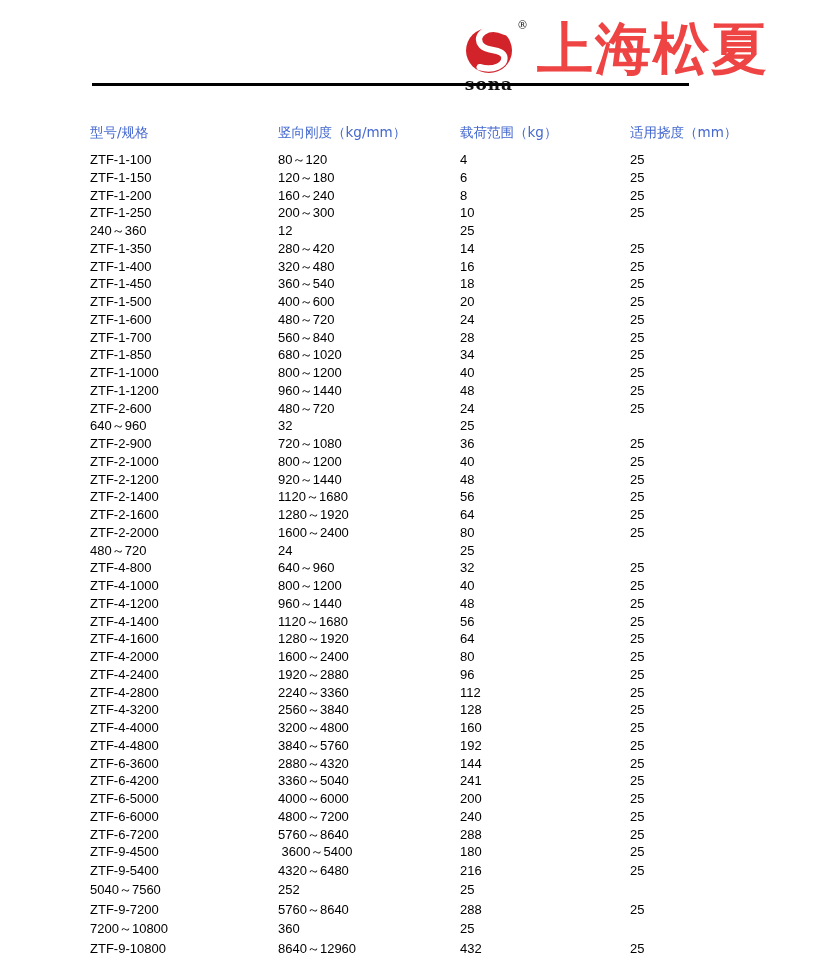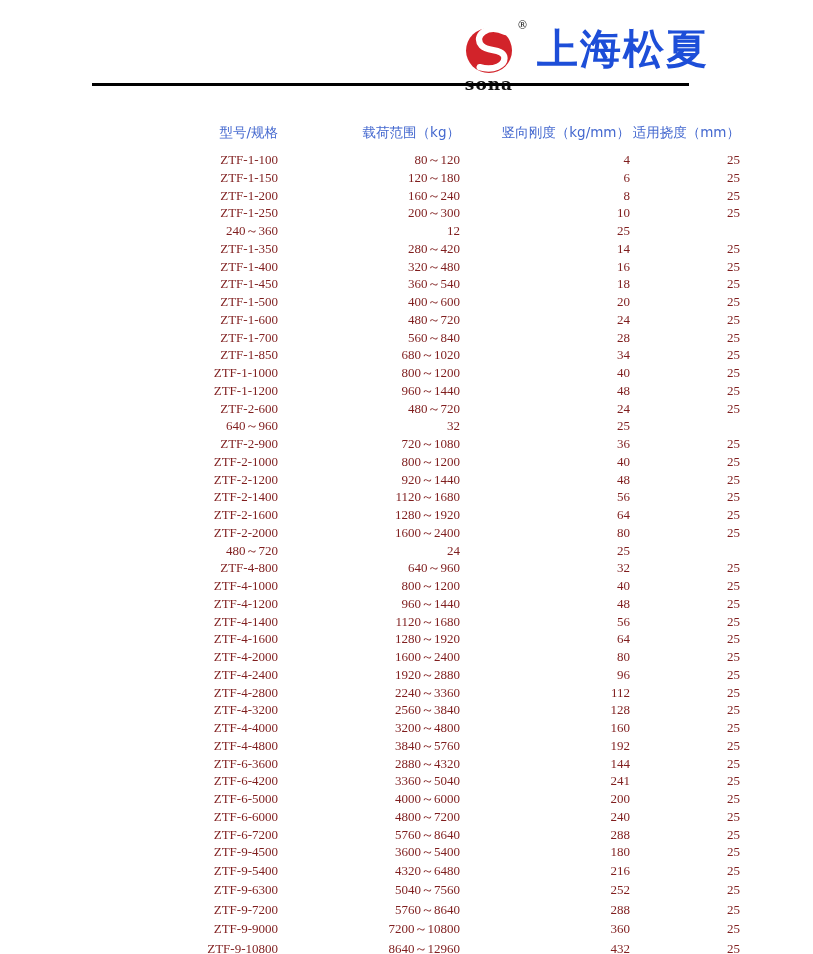--- a/index.html
+++ b/index.html
@@ -22,49 +22,48 @@
     position:absolute;left:460px;top:66px;width:58px;
     text-align:center;
     font-family:"DejaVu Serif",serif;
     font-weight:bold;font-size:17px;color:#111;
     letter-spacing:1px;
     margin-top:8px;
   }
   .company-name{
     position:absolute;left:537px;top:26px;
     font-family:"DejaVu Sans",sans-serif;
-    font-weight:bold;font-size:41px;line-height:46px;color:#1d4ed8;
+    font-weight:bold;font-size:56px;line-height:46px;color:#ef4444;
     letter-spacing:2px;white-space:nowrap;
   }
   .rule{
     position:absolute;left:92px;top:83px;
     width:597px;height:3px;background:#000;
   }
 
   
   .spec-table{
     position:absolute;left:90px;top:123px;width:660px;
   }
   .trow{
     display:grid;
     grid-template-columns:188px 182px 170px 110px;
-    text-align:right;
   }
   .thead{
     height:19px;line-height:19px;
     margin-bottom:9px;
     font-family:"DejaVu Sans",sans-serif;
     font-size:13.5px;
     color:var(--header-blue,#4468cf);
     white-space:pre;
   }
   .row{
     height:17.75px;line-height:17.75px;
-    font-family:Liberation Serif, serif;
-    font-size:13px;color:#7f1d1d;
+    font-family:Liberation Sans, sans-serif;
+    font-size:13px;color:#000000;
     white-space:pre;
   }
   
   .row:nth-child(n+41){height:19.4px;line-height:19.4px;}
   .cell{display:block;overflow:visible;}
 </style>
 </head>
 <body>
 
 <div class="page">
@@ -74,22 +73,22 @@
     <path d="M82 10 C46 -8 16 18 34 38 C46 51 76 44 80 60 C84 78 58 90 30 82" fill="none" stroke="#ffffff" stroke-width="13" stroke-linecap="round"></path>
   </svg>
   <span class="reg-mark">®</span>
   <div class="logo-word">sona</div>
   <div class="company-name">上海松夏</div>
   <div class="rule"></div>
 
   <div class="spec-table">
     <div class="trow thead">
       <span class="cell">型号/规格</span>
+      <span class="cell">竖向刚度（kg/mm）</span>
       <span class="cell">载荷范围（kg）</span>
-      <span class="cell">竖向刚度（kg/mm）</span>
       <span class="cell">适用挠度（mm）</span>
     </div>
     <div>
         <div class="trow row"><span class="cell">ZTF-1-100</span><span class="cell">80～120</span><span class="cell">4</span><span class="cell">25</span></div>
         <div class="trow row"><span class="cell">ZTF-1-150</span><span class="cell">120～180</span><span class="cell">6</span><span class="cell">25</span></div>
         <div class="trow row"><span class="cell">ZTF-1-200</span><span class="cell">160～240</span><span class="cell">8</span><span class="cell">25</span></div>
         <div class="trow row"><span class="cell">ZTF-1-250</span><span class="cell">200～300</span><span class="cell">10</span><span class="cell">25</span></div>
         <div class="trow row"><span class="cell">240～360</span><span class="cell">12</span><span class="cell">25</span></div>
         <div class="trow row"><span class="cell">ZTF-1-350</span><span class="cell">280～420</span><span class="cell">14</span><span class="cell">25</span></div>
         <div class="trow row"><span class="cell">ZTF-1-400</span><span class="cell">320～480</span><span class="cell">16</span><span class="cell">25</span></div>
@@ -120,20 +119,20 @@
         <div class="trow row"><span class="cell">ZTF-4-3200</span><span class="cell">2560～3840</span><span class="cell">128</span><span class="cell">25</span></div>
         <div class="trow row"><span class="cell">ZTF-4-4000</span><span class="cell">3200～4800</span><span class="cell">160</span><span class="cell">25</span></div>
         <div class="trow row"><span class="cell">ZTF-4-4800</span><span class="cell">3840～5760</span><span class="cell">192</span><span class="cell">25</span></div>
         <div class="trow row"><span class="cell">ZTF-6-3600</span><span class="cell">2880～4320</span><span class="cell">144</span><span class="cell">25</span></div>
         <div class="trow row"><span class="cell">ZTF-6-4200</span><span class="cell">3360～5040</span><span class="cell">241</span><span class="cell">25</span></div>
         <div class="trow row"><span class="cell">ZTF-6-5000</span><span class="cell">4000～6000</span><span class="cell">200</span><span class="cell">25</span></div>
         <div class="trow row"><span class="cell">ZTF-6-6000</span><span class="cell">4800～7200</span><span class="cell">240</span><span class="cell">25</span></div>
         <div class="trow row"><span class="cell">ZTF-6-7200</span><span class="cell">5760～8640</span><span class="cell">288</span><span class="cell">25</span></div>
         <div class="trow row"><span class="cell">ZTF-9-4500</span><span class="cell"> 3600～5400</span><span class="cell">180</span><span class="cell">25</span></div>
         <div class="trow row"><span class="cell">ZTF-9-5400</span><span class="cell">4320～6480</span><span class="cell">216</span><span class="cell">25</span></div>
-        <div class="trow row"><span class="cell">ZTF-9-6300</span><span class="cell">5040～7560</span><span class="cell">252</span><span class="cell">25</span></div>
+        <div class="trow row"><span class="cell">5040～7560</span><span class="cell">252</span><span class="cell">25</span></div>
         <div class="trow row"><span class="cell">ZTF-9-7200</span><span class="cell">5760～8640</span><span class="cell">288</span><span class="cell">25</span></div>
-        <div class="trow row"><span class="cell">ZTF-9-9000</span><span class="cell">7200～10800</span><span class="cell">360</span><span class="cell">25</span></div>
+        <div class="trow row"><span class="cell">7200～10800</span><span class="cell">360</span><span class="cell">25</span></div>
         <div class="trow row"><span class="cell">ZTF-9-10800</span><span class="cell">8640～12960</span><span class="cell">432</span><span class="cell">25</span></div>
       </div>
   </div>
 
 </div>
 
 </body></html>

